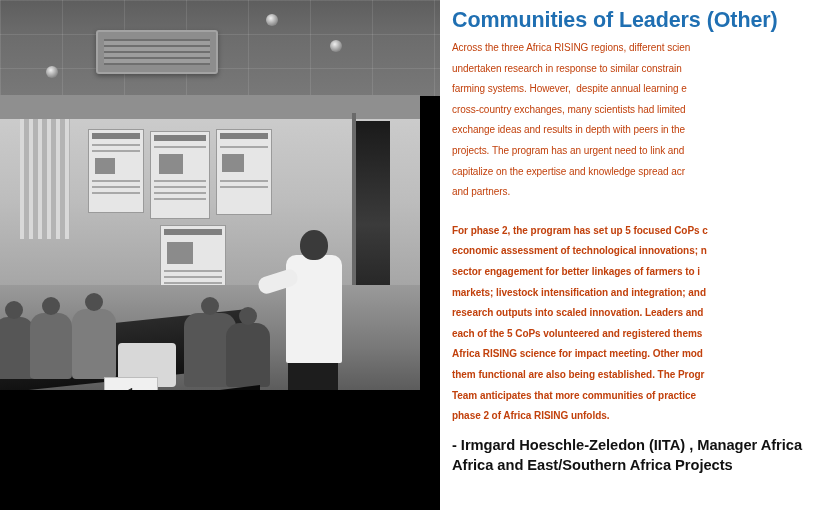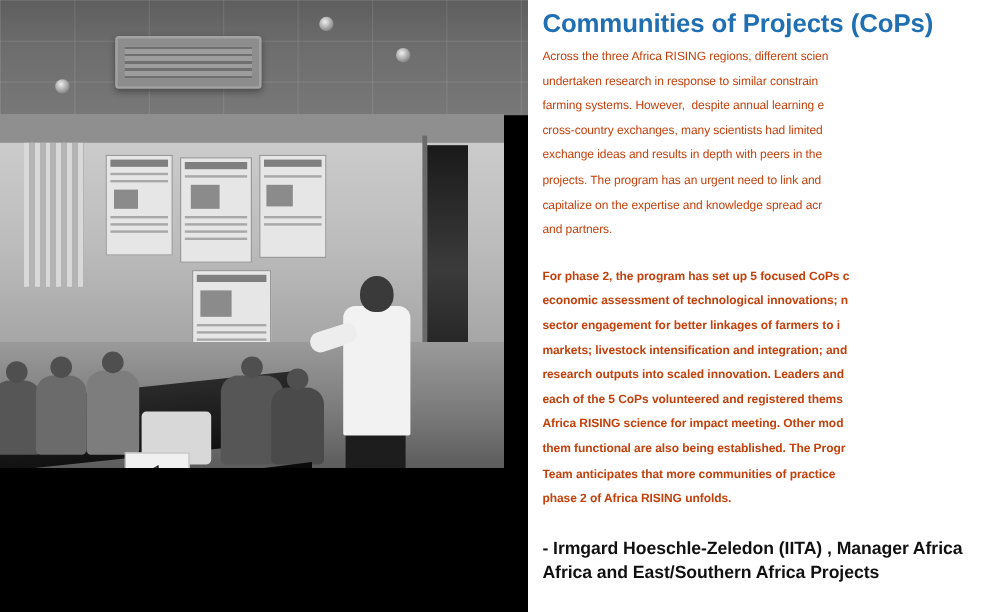--- a/index.html
+++ b/index.html
@@ -268,21 +268,21 @@
   }
   .body-para + .body-para {
     margin-top: 18px;
     font-weight: bold;
   }
   .attribution {
     color: #111111;
     font-size: 14.7px;
     line-height: 20.6px;
     font-weight: bold;
-    margin-top: 21px;
+    margin-top: 8px;
     white-space: pre-wrap;
     letter-spacing: -0.05px;
   }
 </style>
 </head>
 <body>
 
 <div class="page">
 
   <div class="photo-panel">
@@ -362,21 +362,21 @@
       <div class="speaker-legs"></div>
       <div class="speaker-body"></div>
       <div class="speaker-arm"></div>
       <div class="speaker-head"></div>
 
       <div class="fg-desk"></div>
     </div>
   </div>
 
   <div class="text-panel">
-    <h1 class="cop-title"><span>Communities of Projects</span><span class="abbr">(CoPs)</span></h1>
+    <h1 class="cop-title"><span>Communities of Leaders</span><span class="abbr">(Other)</span></h1>
 
     <p class="body-para">Across the three Africa RISING regions, different scien
 undertaken research in response to similar constrain
 farming systems. However,  despite annual learning e
 cross-country exchanges, many scientists had limited
 exchange ideas and results in depth with peers in the
 projects. The program has an urgent need to link and
 capitalize on the expertise and knowledge spread acr
 and partners.</p>
     <p class="body-para">For phase 2, the program has set up 5 focused CoPs c

